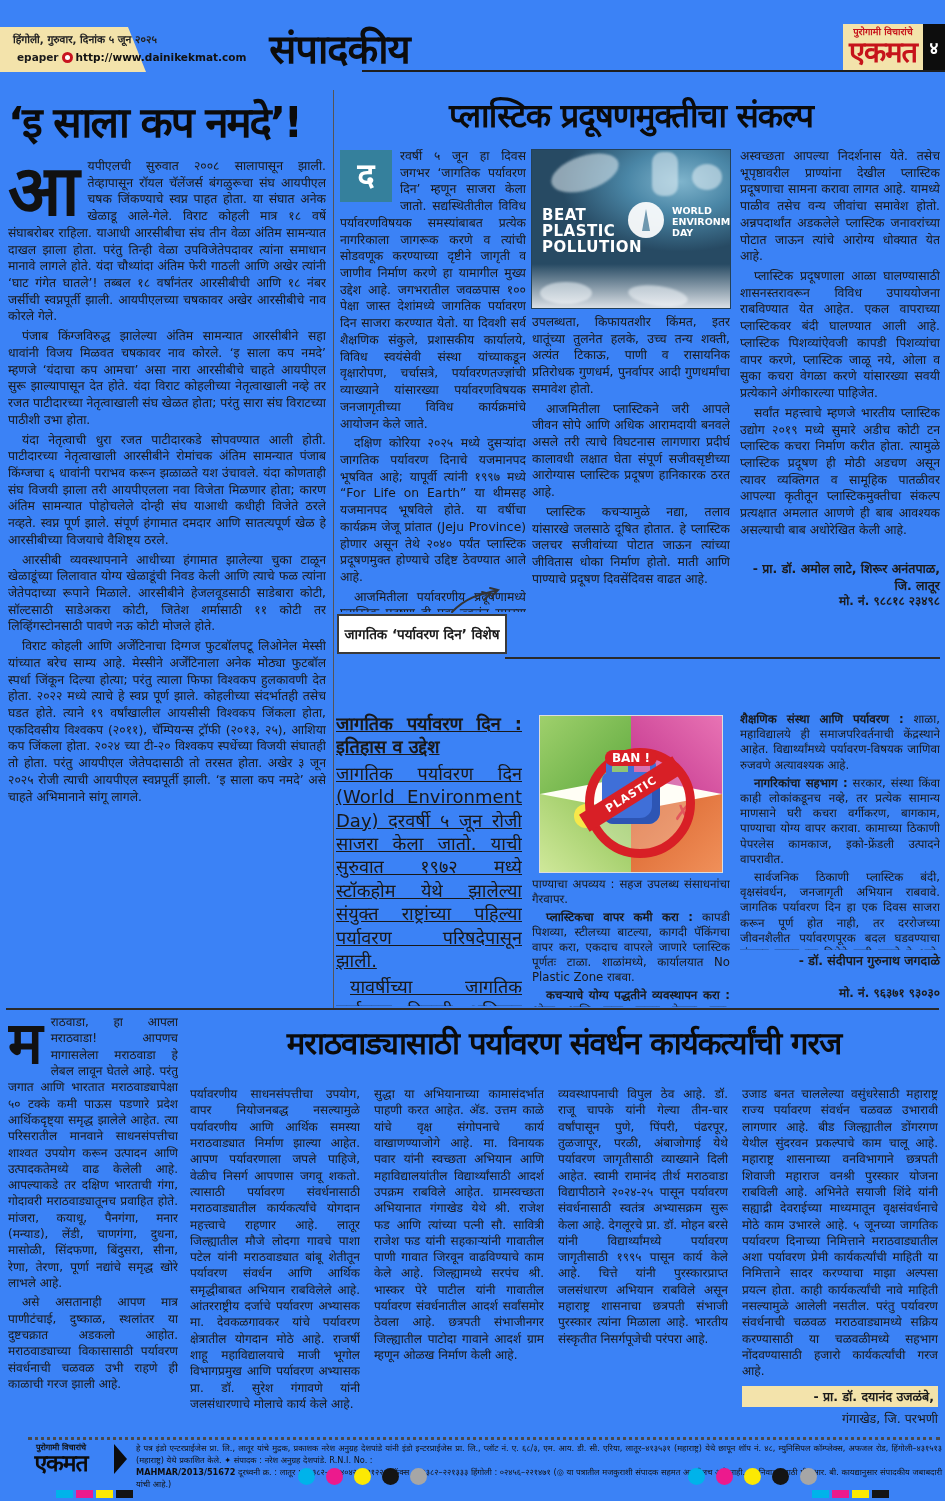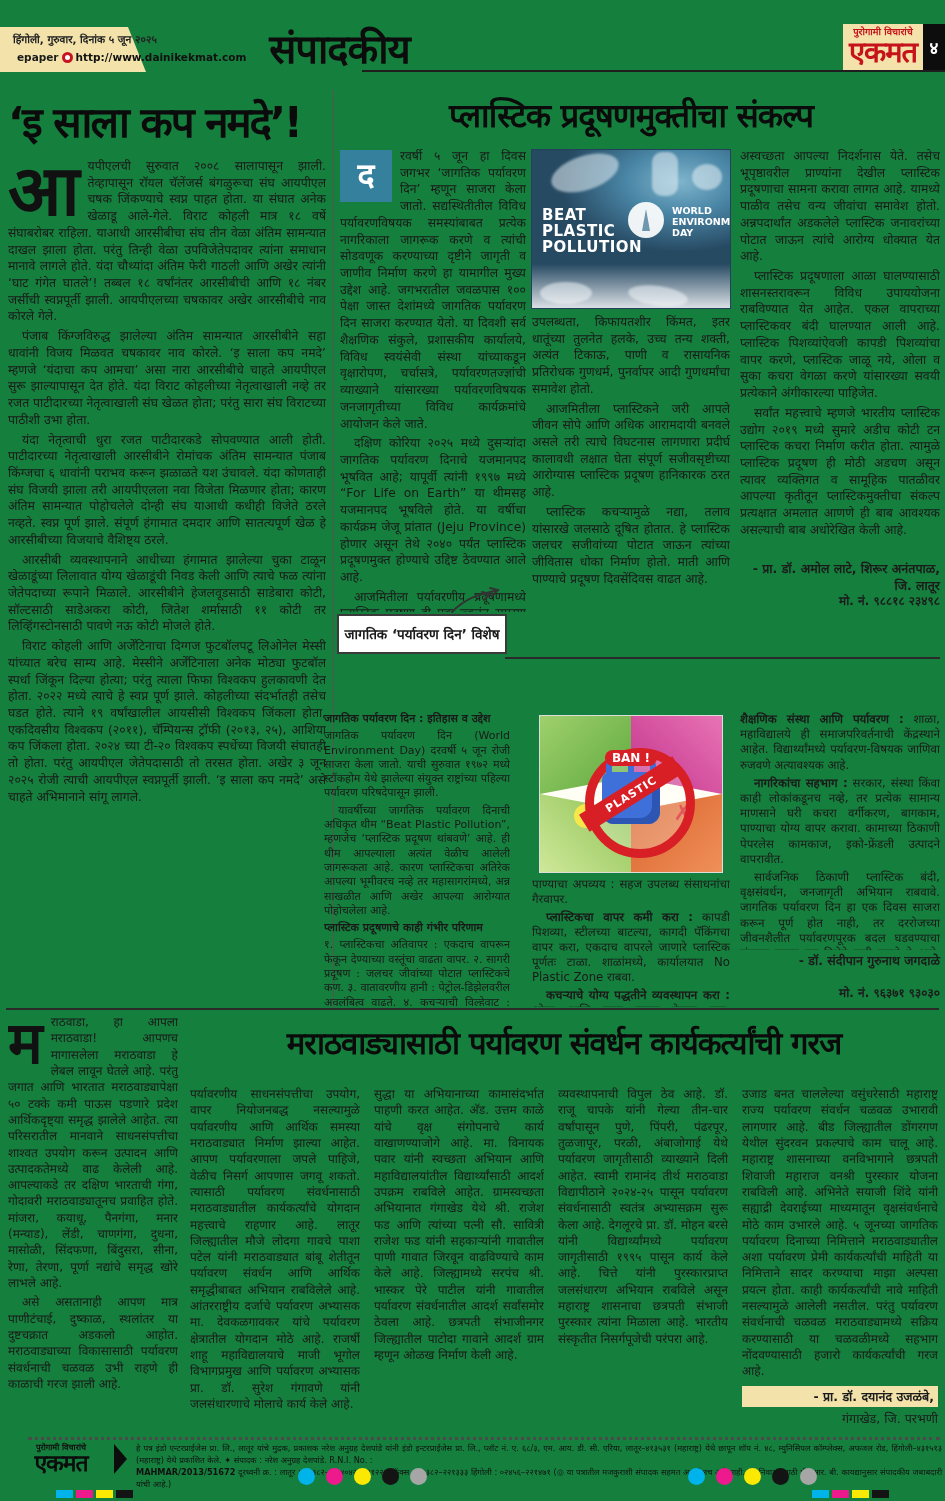--- a/index.html
+++ b/index.html
@@ -1,16 +1,16 @@
 <!DOCTYPE html>
 <html><head>
 <meta charset="utf-8">
 <style>
   html,body{margin:0;padding:0;background:#e8e8e4;}
-  .page{position:relative;width:945px;height:1501px;margin:0 auto;background:#15803d;
+  .page{position:relative;width:945px;height:1501px;margin:0 auto;background:#3b82f6;
         font-family:"DejaVu Sans",sans-serif;color:#1b1b1b;overflow:hidden;}
   .abs{position:absolute;}
   
   .mast-left{left:0;top:27px;width:146px;height:45px;background:#f3e3ab;
              clip-path:polygon(0 0,128px 0,146px 100%,0 100%);}
   .date-line{left:13px;top:32px;font-size:10.5px;font-weight:700;color:#222;white-space:nowrap;}
   .epaper-row{left:17px;top:51px;display:flex;align-items:center;gap:3px;font-size:10.5px;font-weight:700;}
   .epaper-icon{width:11px;height:11px;border-radius:50%;background:#c81420;position:relative;display:inline-block;}
   .epaper-icon::after{content:"";position:absolute;left:3px;top:3px;width:5px;height:5px;border-radius:50%;background:#fff;}
   .epaper-url{color:#111;text-decoration:none;font-weight:700;}
@@ -59,21 +59,21 @@
   .a2-col3{left:740px;top:148px;width:200px;height:406px;}
   .a2-byline{left:740px;top:560px;width:200px;}
   .a2-phone{left:740px;top:592px;width:200px;}
   .flourish{left:448px;top:586px;width:60px;height:30px;}
   .special-box{left:337px;top:614px;width:158px;border:2px solid #3a3a3a;background:#fff;
                padding:9px 4px;text-align:center;font-weight:700;font-size:13.5px;white-space:nowrap;}
   .hr-a3{left:505px;top:657px;width:435px;height:2px;background:#2a2a2a;}
   
   .a3-headline{left:338px;top:663px;width:602px;text-align:center;font-size:29px;font-weight:800;
                letter-spacing:-1px;color:#0b0b0b;}
-  .a3-col1{left:324px;top:712px;width:186px;height:294px;font-size:11px;line-height:1.3;}
+  .a3-col1{left:336px;top:712px;width:186px;height:294px;font-size:18px;line-height:1.3;text-decoration:underline;}
   .ban-illo{left:540px;top:716px;width:182px;height:156px;background:#fffef5;outline:1px solid #ddd;overflow:hidden;}
   .q{position:absolute;width:50%;height:50%;}
   .q-tl{left:0;top:0;background:linear-gradient(135deg,#9fd06c,#5ea93e);clip-path:polygon(0 0,100% 0,100% 78%,0 100%);}
   .q-tr{right:0;top:0;background:linear-gradient(225deg,#e873b4,#c2338c);clip-path:polygon(0 0,100% 0,100% 100%,0 78%);}
   .q-bl{left:0;bottom:0;background:linear-gradient(45deg,#cfe89a,#8cc152);clip-path:polygon(0 0,100% 22%,100% 100%,0 100%);}
   .q-br{right:0;bottom:0;background:linear-gradient(315deg,#f0905a,#d9622b);clip-path:polygon(0 22%,100% 0,100% 100%,0 100%);}
   .check-dot{position:absolute;left:34px;top:88px;width:24px;height:24px;border-radius:50%;background:#f6e84a;
              color:#1d8a38;font-weight:900;font-size:16px;display:flex;align-items:center;justify-content:center;}
   .x-mark{position:absolute;right:30px;top:84px;color:#d81f26;font-weight:900;font-size:22px;}
   .ban-ring{position:absolute;left:50%;top:50%;width:92px;height:92px;margin:-46px 0 0 -46px;border-radius:50%;

